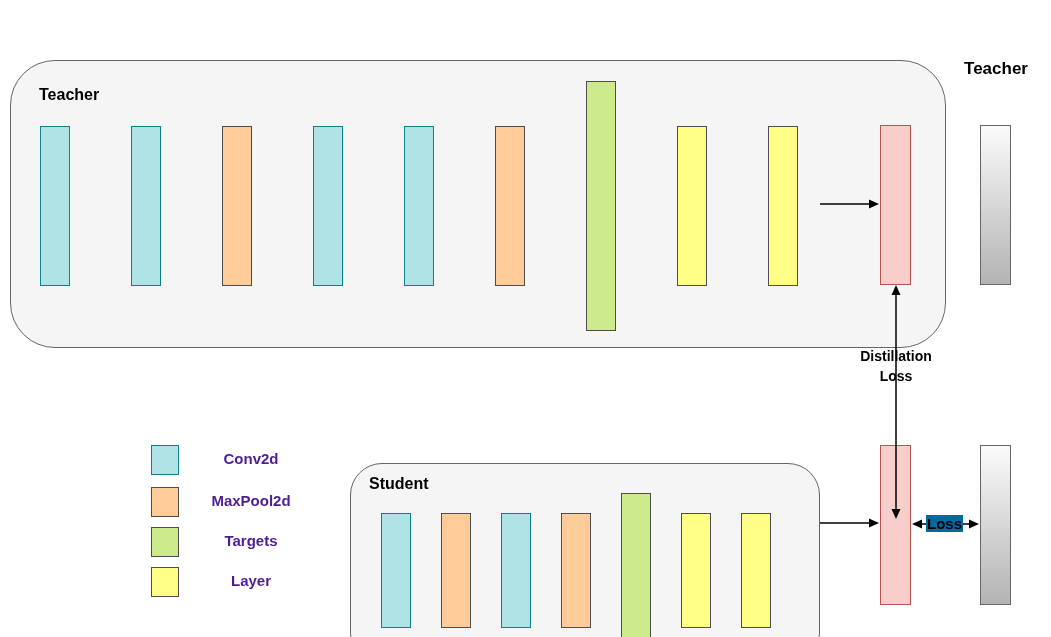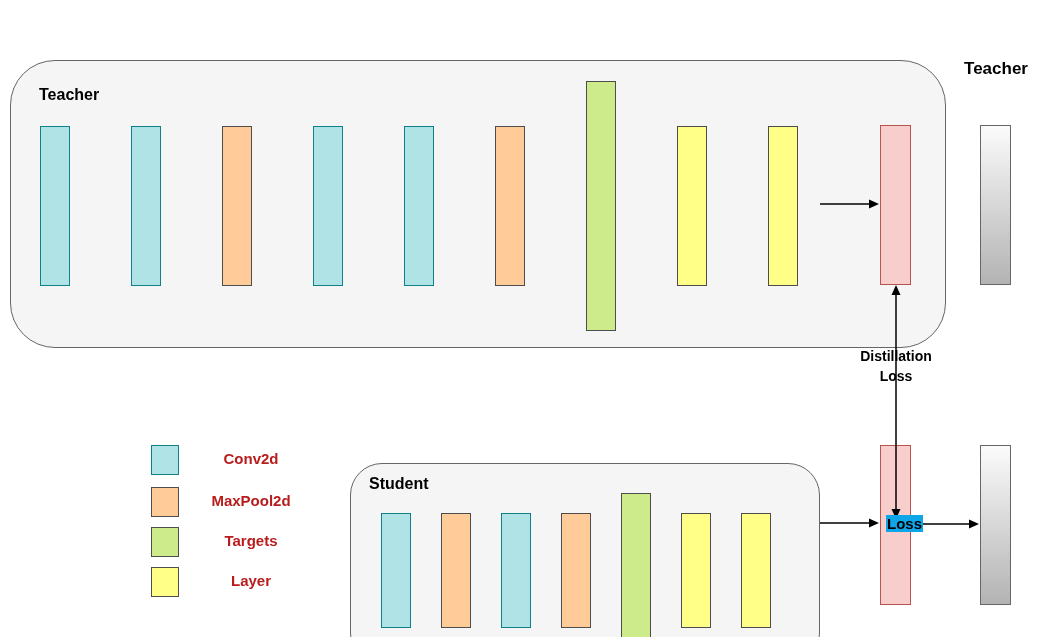--- a/index.html
+++ b/index.html
@@ -17,26 +17,26 @@
 
   .out-bar{position:absolute;width:31px;height:160px;box-sizing:border-box;border:1px solid;}
   .tgt-bar{position:absolute;width:31px;height:160px;box-sizing:border-box;border:1px solid;}
 
   .header-label{position:absolute;width:100px;text-align:center;font-size:17px;font-weight:bold;line-height:23px;color:#000;z-index:3;}
   .hdr-output{left:845px;top:42px;}
   .hdr-targets{left:946px;top:57px;}
 
   .annotation{position:absolute;font-weight:bold;color:#000;}
   .distill-label{left:846px;top:346px;width:100px;text-align:center;font-size:14px;line-height:20px;z-index:3;}
-  .loss-label{left:886px;top:515px;font-size:15px;background:#0ea5e9;padding:0 1px;z-index:6;}
+  .loss-label{left:926px;top:515px;font-size:15px;background:#0369a1;padding:0 1px;z-index:6;}
 
   .legend{position:absolute;left:151px;top:445px;width:200px;z-index:2;}
   .legend-item{position:absolute;left:0;height:30px;}
   .legend-swatch{position:absolute;left:0;top:0;width:28px;height:30px;box-sizing:border-box;border:1px solid #4d4d4d;}
-  .legend-text{position:absolute;left:30px;top:5px;width:140px;text-align:center;font-size:15px;font-weight:bold;color:#b91c1c;}
+  .legend-text{position:absolute;left:30px;top:5px;width:140px;text-align:center;font-size:15px;font-weight:bold;color:#4c1d95;}
 
   .arrows{position:absolute;left:0;top:0;width:1051px;height:637px;z-index:4;pointer-events:none;}
 </style>
 </head>
 <body>
 
 <div class="canvas">
 
   <div class="group teacher-box">
     <div class="group-label">Teacher</div>

